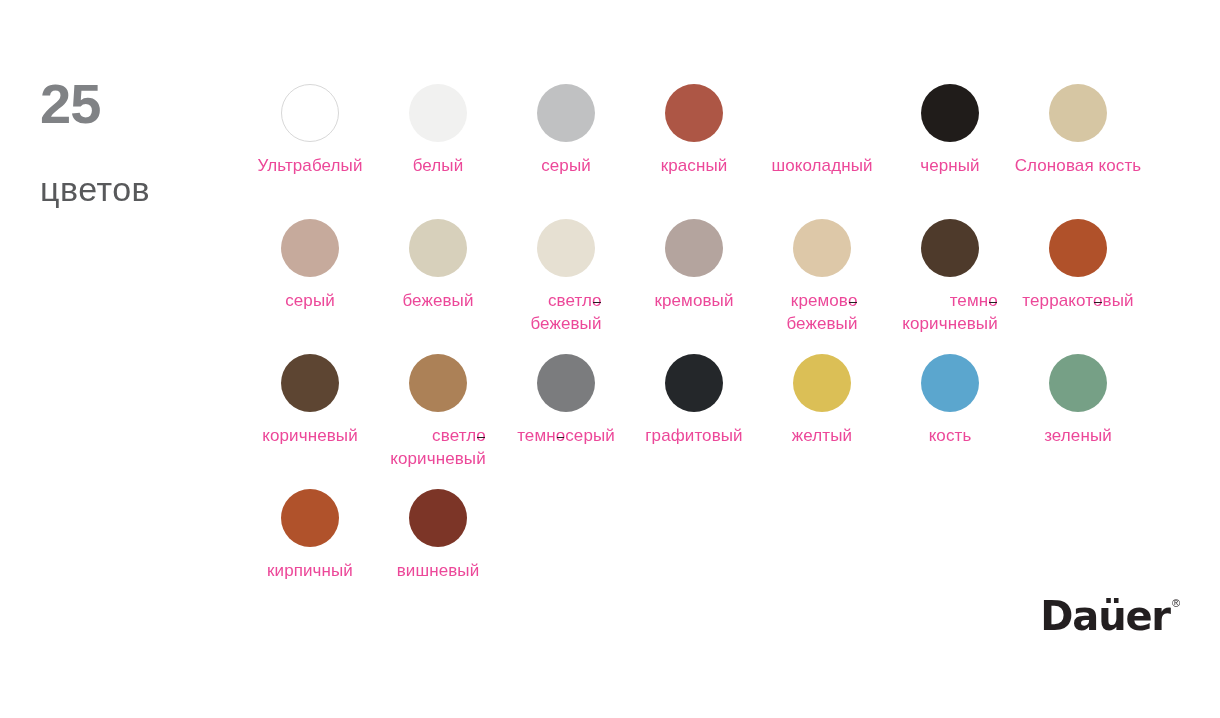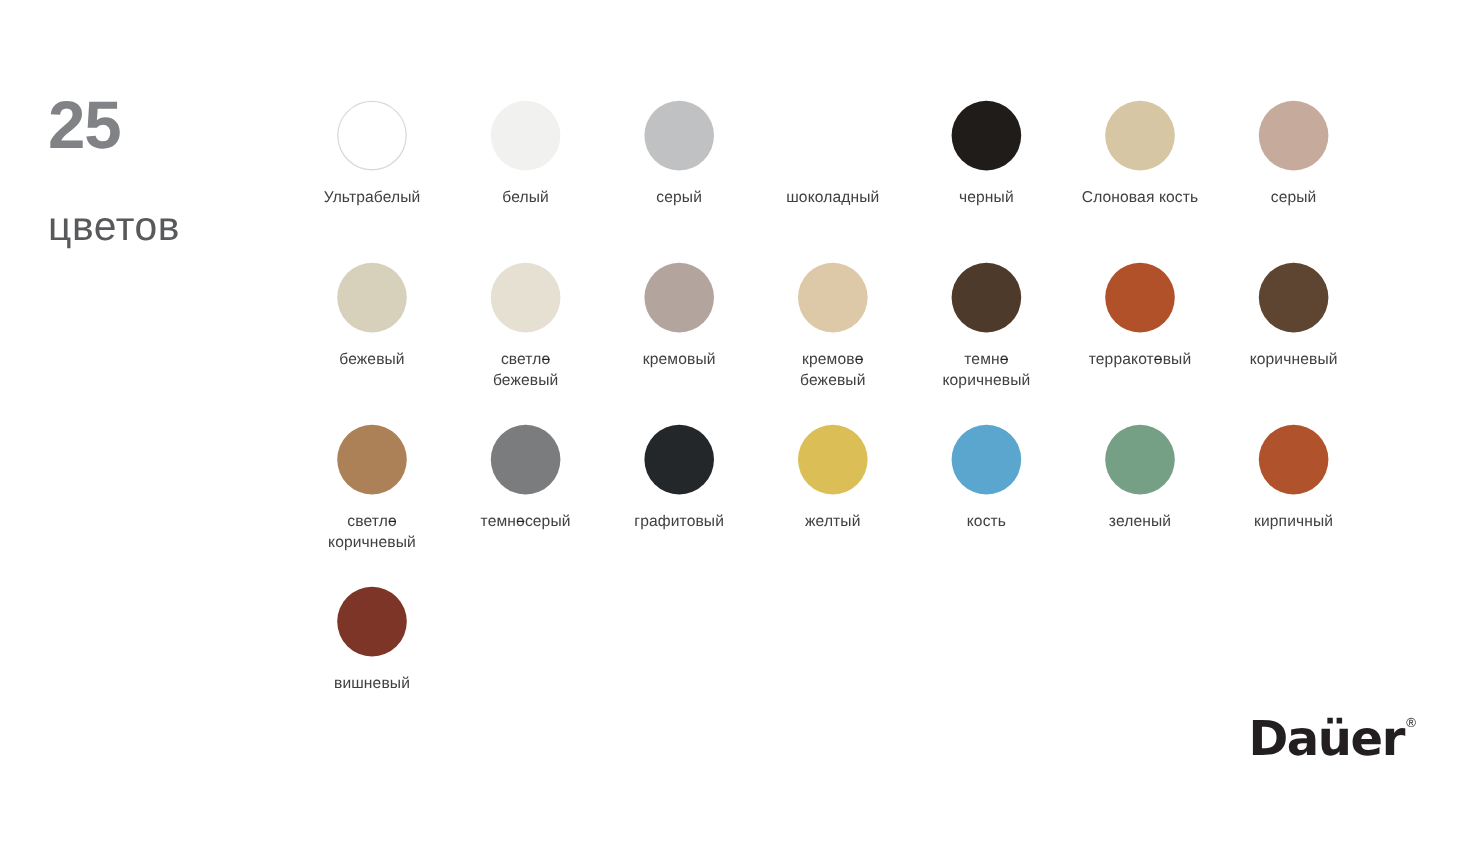--- a/index.html
+++ b/index.html
@@ -60,23 +60,23 @@
     width: 58px;
     height: 58px;
     border-radius: 50%;
     box-sizing: border-box;
   }
   .swatch-dot.outlined {
     border: 1px solid #d8d8d8;
   }
   .swatch-label {
     margin-top: 13px;
-    font-size: 13px;
-    color: #404040;
-    text-align: center;
+    font-size: 17px;
+    color: #ec4899;
+    text-align: right;
     line-height: 1.35;
     letter-spacing: 0.1px;
     white-space: pre-line;
   }
   
   .swatch-label .ovl {
     position: relative;
     display: inline-block;
   }
   .swatch-label .ovl::after {
@@ -129,20 +129,24 @@
     </div>
     <div class="swatch-cell">
       <div class="swatch-dot" style="background: rgb(241, 241, 240);"></div>
       <div class="swatch-label">белый</div>
     </div>
     <div class="swatch-cell">
       <div class="swatch-dot" style="background: rgb(192, 193, 194);"></div>
       <div class="swatch-label">серый</div>
     </div>
     <div class="swatch-cell">
+      <div class="swatch-dot" style="background: rgb(173, 86, 69);"></div>
+      <div class="swatch-label">красный</div>
+    </div>
+    <div class="swatch-cell">
       <div class="swatch-dot"></div>
       <div class="swatch-label">шоколадный</div>
     </div>
     <div class="swatch-cell">
       <div class="swatch-dot" style="background: rgb(32, 28, 26);"></div>
       <div class="swatch-label">черный</div>
     </div>
     <div class="swatch-cell">
       <div class="swatch-dot" style="background: rgb(214, 198, 163);"></div>
       <div class="swatch-label">Слоновая кость</div>

